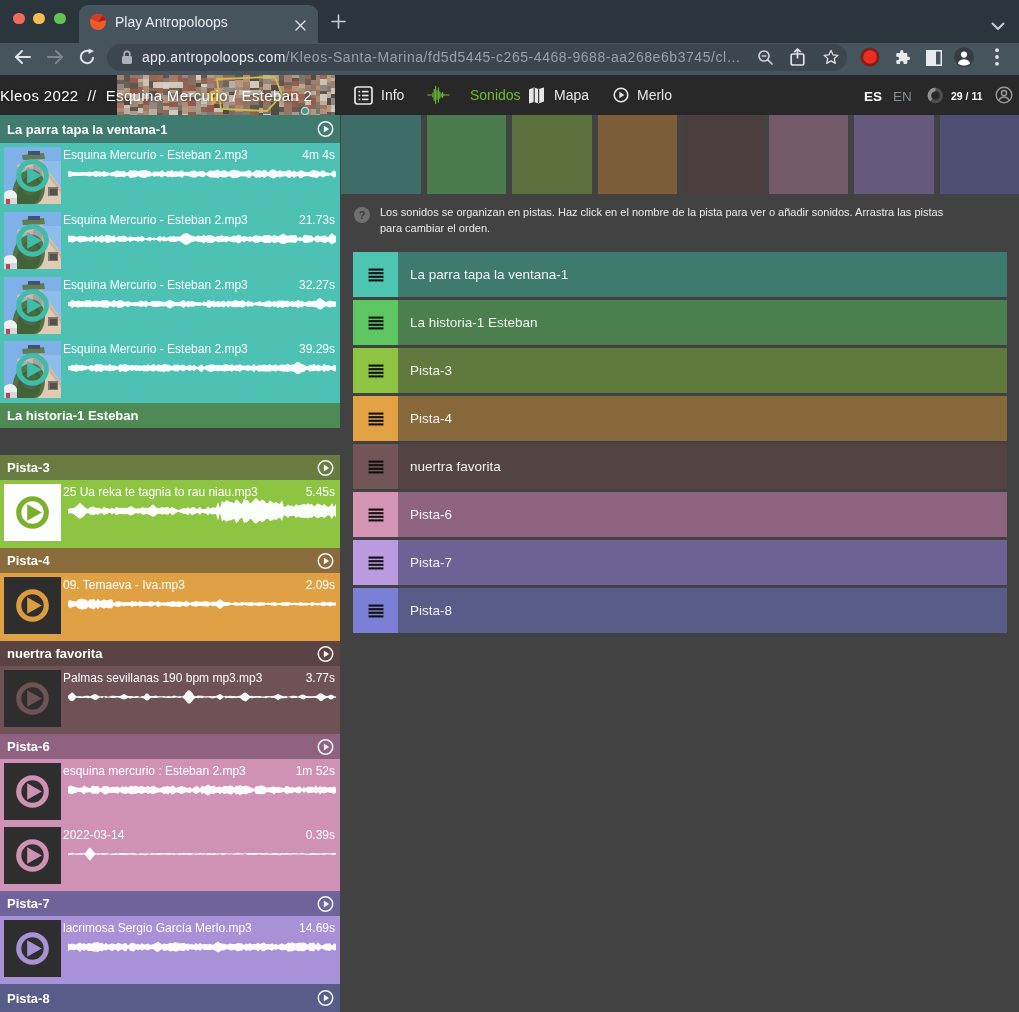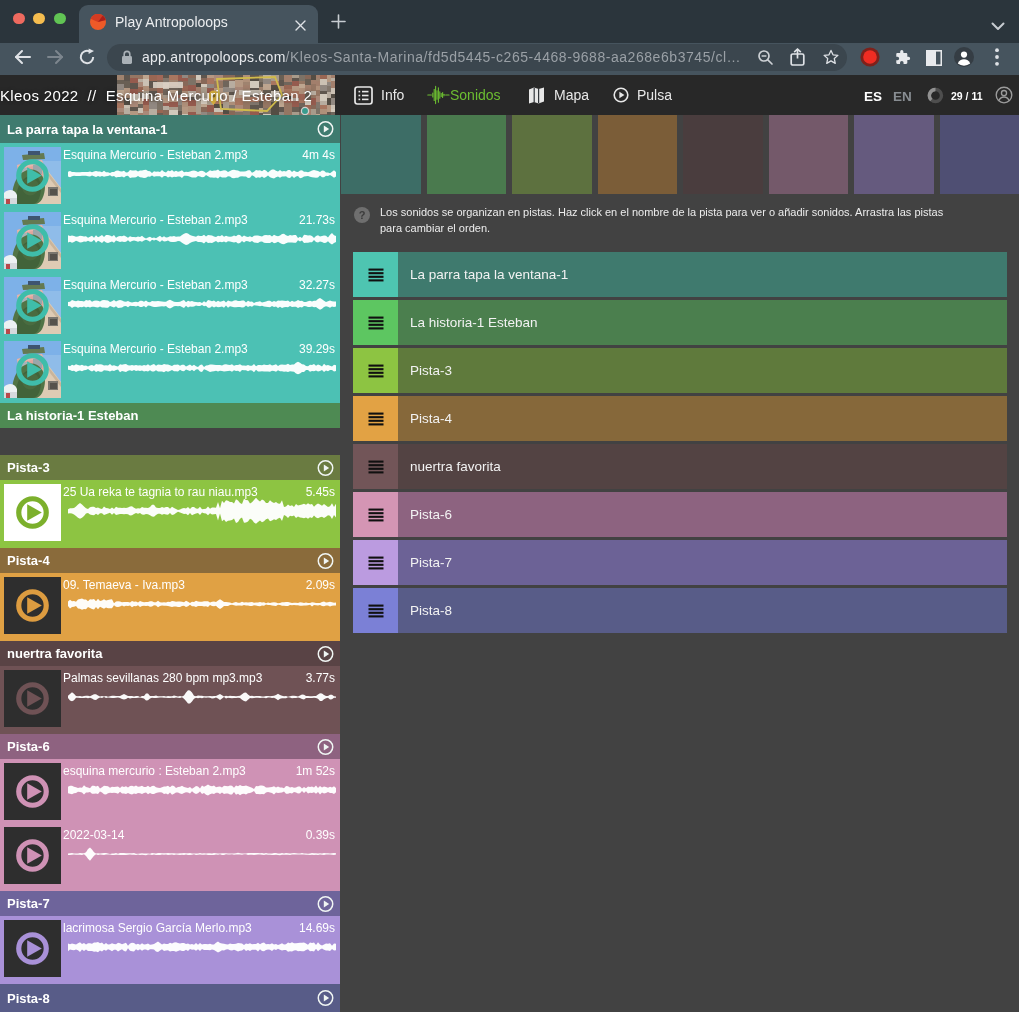--- a/index.html
+++ b/index.html
@@ -437,39 +437,39 @@
           <line x1="8.6" y1="1.4" x2="8.6" y2="18.6"></line>
           <line x1="10.0" y1="5.8" x2="10.0" y2="14.2"></line>
           <line x1="11.4" y1="2.8" x2="11.4" y2="17.2"></line>
           <line x1="12.8" y1="6.8" x2="12.8" y2="13.2"></line>
           <line x1="14.2" y1="8.6" x2="14.2" y2="11.4"></line>
           <line x1="15.6" y1="7.6" x2="15.6" y2="12.4"></line>
           <line x1="17.0" y1="9.2" x2="17.0" y2="10.8"></line>
           <line x1="18.6" y1="10" x2="22" y2="10"></line>
         </g>
       </svg>
-      <span style="margin-left:0;">Sonidos</span>
+      <span style="margin-left:20px;">Sonidos</span>
     </div>
     <div class="nav" style="left:528px">
       <svg width="17" height="19" viewBox="0 0 17 19">
         <path d="M1 3.4 L6 1.6 L10.6 3.0 L16 1.6 L16 15.6 L10.6 17.4 L6 16.0 L1 17.4 Z" fill="#e7e7e7"></path>
         <path d="M5.6 1.8 L6.8 2.1 L6.8 16.2 L5.6 15.9 Z" fill="#30353a"></path>
         <path d="M10.0 3.0 L11.2 2.8 L11.2 17.0 L10.0 17.2 Z" fill="#30353a"></path>
       </svg>
       <span style="margin-left:9px">Mapa</span>
     </div>
     <div class="nav" style="left:613px">
       <svg width="16" height="16" viewBox="0 0 24 24">
         <circle cx="12" cy="12" r="10.2" fill="none" stroke="#e7e7e7" stroke-width="2.40"></circle>
         <path d="M9.6 7.2 L17.2 12 L9.6 16.8 Z" fill="#e7e7e7"></path>
       </svg>
-      <span style="margin-left:8px">Pulsa</span>
+      <span style="margin-left:8px">Merlo</span>
     </div>
     <div class="abs" style="left:864px;top:89px;font-size:13.5px;font-weight:bold;color:#fff">ES</div>
-    <div class="abs" style="left:893px;top:89px;font-size:13.5px;font-weight:bold;color:#888d92">EN</div>
+    <div class="abs" style="left:893px;top:89px;font-size:13.5px;font-weight:normal;color:#888d92">EN</div>
     <div class="abs" style="left:927px;top:87px"><svg width="17" height="17" viewBox="0 0 17 17">
         <circle cx="8.5" cy="8.5" r="6" fill="none" stroke="#4e4e4e" stroke-width="3.4"></circle>
         <path d="M 8.5 2.5 A 6 6 0 0 0 4.3 12.9" fill="none" stroke="#919191" stroke-width="3.4"></path>
       </svg></div>
     <div class="abs" style="left:951px;top:89.5px;font-size:10.5px;font-weight:bold;color:#fff">29 / 11</div>
     <div class="abs" style="left:995px;top:86px"><svg width="18" height="18" viewBox="0 0 24 24">
         <circle cx="12" cy="12" r="10.4" fill="none" stroke="#9c9c9c" stroke-width="1.8"></circle>
         <circle cx="12" cy="9.4" r="3.4" fill="none" stroke="#9c9c9c" stroke-width="1.8"></circle>
         <path d="M5.2 19.2 C6.8 15.6 9.2 14.6 12 14.6 C14.8 14.6 17.2 15.6 18.8 19.2" fill="none" stroke="#9c9c9c" stroke-width="1.8"></path>
       </svg></div>
@@ -662,21 +662,21 @@
     <div class="clip" style="top:670px">
       <div class="thumb"><svg width="57" height="57">
           <rect width="57" height="57" fill="#2e2e2e"></rect>
         </svg></div>
       <div class="ring" style="left:12px;top:8px;width:41px;height:41px">
         <svg width="41" height="41" viewBox="8 8 41 41">
           <circle cx="28.5" cy="28.5" r="13.75" fill="none" stroke="#6f5255" stroke-width="5.2"></circle>
           <path d="M23.2 20.2 L37.8 28.5 L23.2 36.8 Z" fill="#6f5255"></path>
         </svg>
       </div>
-      <div class="ctitle">Palmas sevillanas 280 bpm mp3.mp3</div>
+      <div class="ctitle">Palmas sevillanas 190 bpm mp3.mp3</div>
       <div class="cdur">3.77s</div>
       <svg class="wf" style="left:68px;top:17px" width="268" height="20" viewBox="0 0 268 20">
         <polygon points="0,8.7 2,7.0 4,5.2 6,6.7 8,9.1 10,9.2 12,8.9 14,9.4 16,9.0 18,8.8 20,8.8 22,9.2 24,8.3 26,7.3 28,7.3 30,8.6 32,9.5 34,9.1 36,9.4 38,8.9 40,9.8 42,9.2 44,8.7 46,8.8 48,8.9 50,8.9 52,8.9 54,8.0 56,7.0 58,8.1 60,9.0 62,9.1 64,9.0 66,9.4 68,9.1 70,9.0 72,10.0 74,9.0 76,9.0 78,6.6 80,6.6 82,9.0 84,9.0 86,9.0 88,8.6 90,9.2 92,9.2 94,9.2 96,9.0 98,9.4 100,8.9 102,9.3 104,9.3 106,8.6 108,9.1 110,9.4 112,9.0 114,9.6 116,8.5 118,5.6 120,3.3 122,3.6 124,5.5 126,8.8 128,9.3 130,8.6 132,8.7 134,8.7 136,9.2 138,9.2 140,9.3 142,8.9 144,9.2 146,9.1 148,8.9 150,8.0 152,7.1 154,8.2 156,9.6 158,8.7 160,9.3 162,8.7 164,9.0 166,9.1 168,9.3 170,9.0 172,8.7 174,7.3 176,5.7 178,5.4 180,7.5 182,9.0 184,8.7 186,9.3 188,9.1 190,9.1 192,9.1 194,9.4 196,9.4 198,8.9 200,8.9 202,9.2 204,8.9 206,8.8 208,8.0 210,6.7 212,8.0 214,8.7 216,9.3 218,9.0 220,9.7 222,9.3 224,8.8 226,8.8 228,8.9 230,9.4 232,8.5 234,7.5 236,7.7 238,9.0 240,9.1 242,9.3 244,9.2 246,9.0 248,9.1 250,7.6 252,6.2 254,6.6 256,8.1 258,9.0 260,8.9 262,7.7 264,7.8 266,9.3 268,9.4 268,10.7 266,10.7 264,12.3 262,12.5 260,10.8 258,11.2 256,12.3 254,14.0 252,14.0 250,11.8 248,10.9 246,10.8 244,11.1 242,11.1 240,10.9 238,11.0 236,12.6 234,12.1 232,11.0 230,10.5 228,11.1 226,11.0 224,11.3 222,10.5 220,10.2 218,11.3 216,11.2 214,11.3 212,11.8 210,13.3 208,11.7 206,10.7 204,11.1 202,10.5 200,10.5 198,11.3 196,10.8 194,10.8 192,11.1 190,10.8 188,10.7 186,11.1 184,11.2 182,10.9 180,12.7 178,14.4 176,14.1 174,12.7 172,10.9 170,10.7 168,10.9 166,11.0 164,11.3 162,10.9 160,10.8 158,11.5 156,10.1 154,11.5 152,13.1 150,11.5 148,10.6 146,11.3 144,11.4 142,10.8 140,10.4 138,10.7 136,10.5 134,11.2 132,10.7 130,11.3 128,10.7 126,11.7 124,14.4 122,16.4 120,16.5 118,14.1 116,11.7 114,10.2 112,11.0 110,10.8 108,10.5 106,11.1 104,10.7 102,11.0 100,11.1 98,10.7 96,10.7 94,10.6 92,10.4 90,10.7 88,10.9 86,11.0 84,10.8 82,11.5 80,13.2 78,13.5 76,11.4 74,11.0 72,10.6 70,10.8 68,10.9 66,11.1 64,11.0 62,11.4 60,10.7 58,12.0 56,12.6 54,12.1 52,11.1 50,10.6 48,10.7 46,11.1 44,11.1 42,10.8 40,10.5 38,11.1 36,10.1 34,11.1 32,10.4 30,11.6 28,13.1 26,12.8 24,11.4 22,10.8 20,11.2 18,10.8 16,10.9 14,10.9 12,11.0 10,10.7 8,10.8 6,13.2 4,14.3 2,13.4 0,11.0" fill="#fff" opacity="0.97"></polygon>
       </svg>
     </div>
     <div class="sec sechdr" style="top:734px;height:25px;background:#8e6280">Pista-6<span class="hplay"><svg width="17" height="17" viewBox="0 0 24 24">
           <circle cx="12" cy="12" r="10.2" fill="none" stroke="#f0f5f3" stroke-width="2.12"></circle>
           <path d="M9.6 7.2 L17.2 12 L9.6 16.8 Z" fill="#f0f5f3"></path>
         </svg></span></div>
     <div class="sec" style="top:759px;height:132px;background:#cf92b5"></div>

